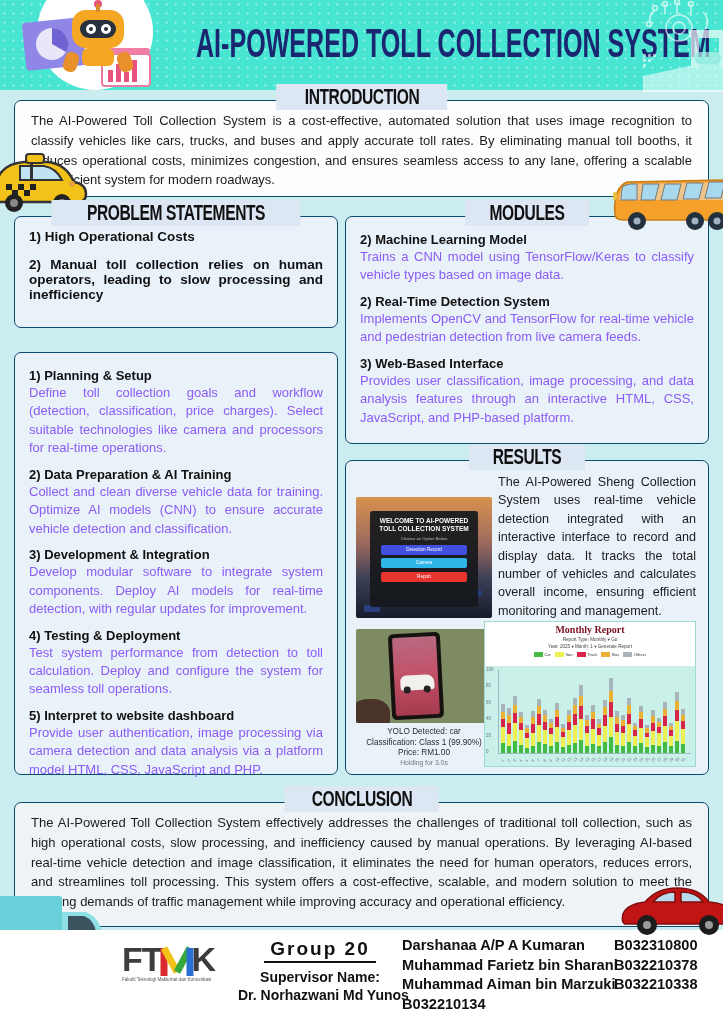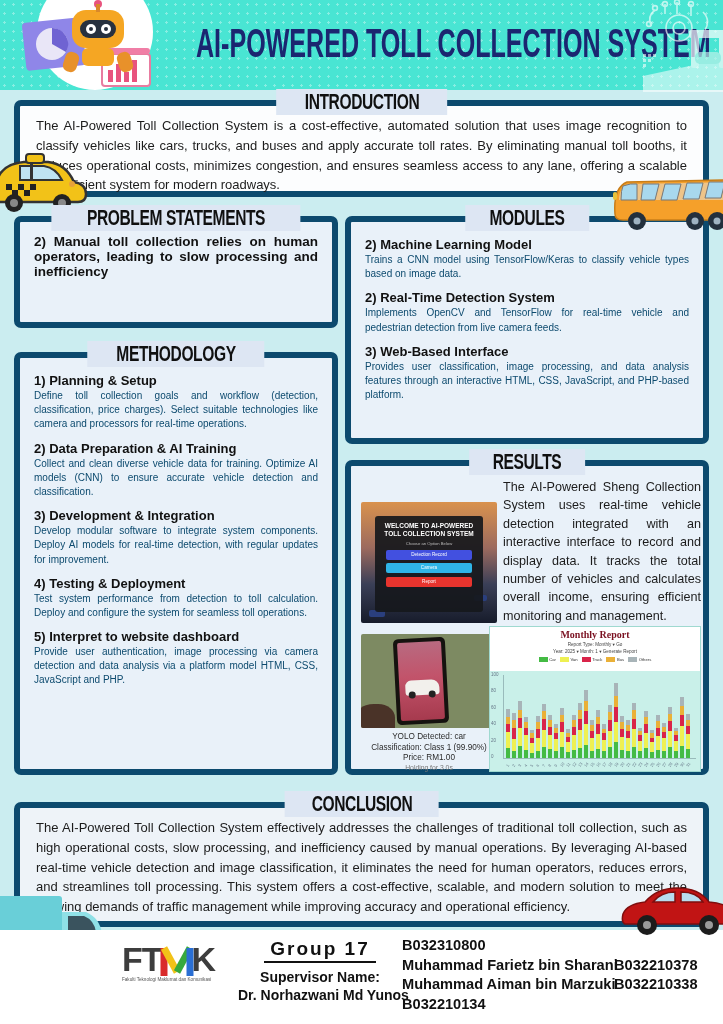--- a/index.html
+++ b/index.html
@@ -9,30 +9,30 @@
 
   
   .header { position:absolute; top:0; left:0; width:723px; height:90px; background:#49e5d3;
     background-image:radial-gradient(rgba(255,255,255,.35) 1px, transparent 1.3px); background-size:9px 9px; }
   .main-title { position:absolute; left:196px; top:21px; font-size:38px; font-weight:800; color:#1b2670;
     transform:scaleX(.66) scaleY(1.05); transform-origin:left top; white-space:nowrap; letter-spacing:0; }
   .robot-wrap { position:absolute; left:2px; top:-8px; }
   .techart-wrap { position:absolute; right:-4px; top:-2px; opacity:.75; }
 
   
-  .panel { position:absolute; background:#e9f1f9; border:6px solid #0c4a6e; border-radius:7px; }
+  .panel { position:absolute; background:#e9f1f9; border:1px solid #0c4a6e; border-radius:7px; }
   .panel.white { background:#fcfdfe; }
   .chip { position:absolute; top:-17px; left:50%; transform:translateX(-50%); background:#dde6f3; color:#101010;
     padding:2px 16px; font-weight:800; font-size:19px; white-space:nowrap; letter-spacing:-.5px; z-index:4; }
   .chip span { display:inline-block; transform:scaleX(.82) scaleY(1.15); transform-origin:center; }
 
   .body-text { font-size:13px; line-height:1.52; color:#1c1c1c; text-align:justify; }
   .pad { padding:10px 14px; }
   .item-title { font-weight:800; font-size:13px; color:#111; margin-top:9px; }
-  .item-body { font-size:10px; line-height:1.42; color:#0c4a6e; text-align:justify; margin-top:1px; }
+  .item-body { font-size:13px; line-height:1.42; color:#8b5cf6; text-align:justify; margin-top:1px; }
   .bold-item { font-weight:800; font-size:13.5px; color:#111; text-align:justify; margin-bottom:13px; }
 
   
   .shot { position:absolute; border-radius:2px; overflow:hidden; }
   .welcome-shot { left:10px; top:36px; width:136px; height:121px;
     background:linear-gradient(#d9924e 0%, #9c6a5e 38%, #3a3f57 68%, #171c2b 100%); }
   .welcome-modal { position:absolute; left:14px; top:14px; width:108px; height:96px; background:rgba(22,24,28,.92); border-radius:3px; padding:6px 6px; }
   .welcome-title { color:#fff; font-weight:700; font-size:6.5px; text-align:center; line-height:1.25; }
   .welcome-sub { color:#bbb; font-size:4.2px; text-align:center; margin-top:3px; }
   .mini-btn { height:10px; border-radius:2px; margin:3.5px auto 0; width:86px; color:#fff; font-size:4.6px; text-align:center; line-height:10px; }
@@ -154,38 +154,38 @@
   </div>
 
   <div class="panel white" style="left:14px; top:100px; width:695px; height:97px;">
     <div class="chip"><span>INTRODUCTION</span></div>
     <div class="body-text" style="padding:10px 16px;">The AI-Powered Toll Collection System is a cost-effective, automated solution that uses image recognition to classify vehicles like cars, trucks, and buses and apply accurate toll rates. By eliminating manual toll booths, it reduces operational costs, minimizes congestion, and ensures seamless access to any lane, offering a scalable and efficient system for modern roadways.</div>
   </div>
 
   <div class="panel" style="left:14px; top:216px; width:324px; height:112px;">
     <div class="chip"><span>PROBLEM STATEMENTS</span></div>
     <div class="pad" style="padding-top:12px;">
+      <div class="bold-item">1)  High Operational Costs</div>
       <div class="bold-item">2) Manual toll collection relies on human operators, leading to slow processing and inefficiency</div>
     </div>
   </div>
 
   <div class="panel" style="left:345px; top:216px; width:364px; height:228px;">
     <div class="chip"><span>MODULES</span></div>
     <div class="pad" style="padding-top:6px;">
       <div class="item-title">2) Machine Learning Model</div>
       <div class="item-body">Trains a CNN model using TensorFlow/Keras to classify vehicle types based on image data.</div>
       <div class="item-title">2) Real-Time Detection System</div>
       <div class="item-body">Implements OpenCV and TensorFlow for real-time vehicle and pedestrian detection from live camera feeds.</div>
       <div class="item-title">3) Web-Based Interface</div>
       <div class="item-body">Provides user classification, image processing, and data analysis features through an interactive HTML, CSS, JavaScript, and PHP-based platform.</div>
     </div>
   </div>
 
   <div class="panel" style="left:14px; top:352px; width:324px; height:423px;">
-    <div class="chip"><span>METHODOLOGY</span></div>
     <div class="pad" style="padding-top:6px;">
       <div class="item-title">1) Planning &amp; Setup</div>
       <div class="item-body">Define toll collection goals and workflow (detection, classification, price charges). Select suitable technologies like camera and processors for real-time operations.</div>
       <div class="item-title">2) Data Preparation &amp; AI Training</div>
       <div class="item-body">Collect and clean diverse vehicle data for training. Optimize AI models (CNN) to ensure accurate vehicle detection and classification.</div>
       <div class="item-title">3) Development &amp; Integration</div>
       <div class="item-body">Develop modular software to integrate system components. Deploy AI models for real-time detection, with regular updates for improvement.</div>
       <div class="item-title">4) Testing &amp; Deployment</div>
       <div class="item-body">Test system performance from detection to toll calculation. Deploy and configure the system for seamless toll operations.</div>
       <div class="item-title">5) Interpret to website dashboard</div>
@@ -597,27 +597,28 @@
               <path d="M17 26 L30 2" stroke="#37a93c"></path>
               <path d="M30 2 L30 30" stroke="#2a6fd4"></path>
             </g>
           </svg>
           <span>K</span>
       </div>
       <div class="ftmk-sub">Fakulti Teknologi Maklumat dan Komunikasi</div>
     </div>
 
     <div class="group-block">
-      <div class="group-title">Group 17</div>
+      <div class="group-title">Group 20</div>
       <div class="sup-label">Supervisor Name:</div>
       <div class="sup-name">Dr. Norhazwani Md Yunos</div>
     </div>
 
     <div class="members">
       <div class="member-row">
+        <div class="member-name">Darshanaa A/P A Kumaran</div>
         <div class="member-id">B032310800</div>
       </div>
       <div class="member-row">
         <div class="member-name">Muhammad Farietz bin Sharani</div>
         <div class="member-id">B032210378</div>
       </div>
       <div class="member-row">
         <div class="member-name">Muhammad Aiman bin Marzuki</div>
         <div class="member-id">B032210338</div>
       </div>

